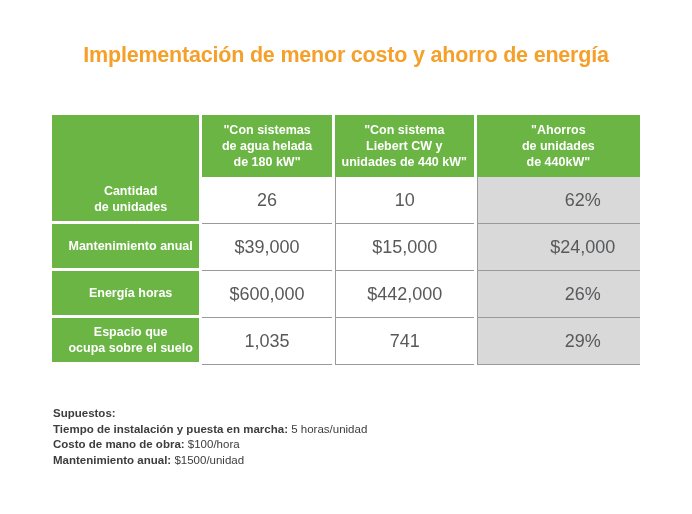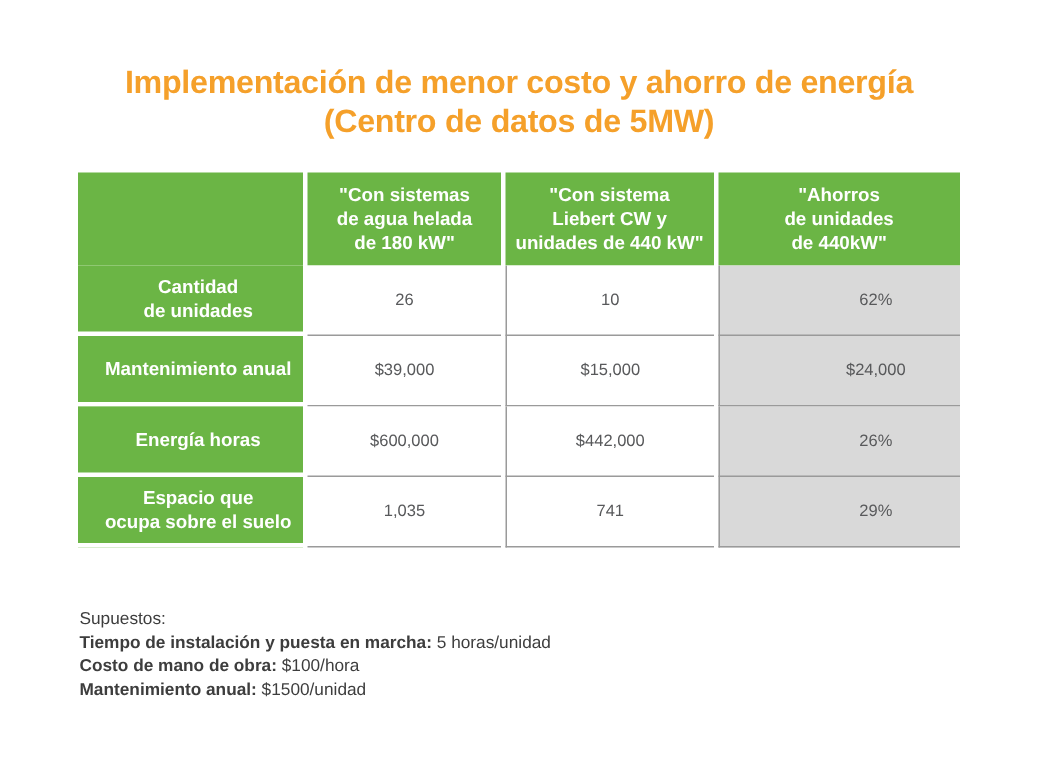--- a/index.html
+++ b/index.html
@@ -74,21 +74,21 @@
   }
   .hdr-gap {
     width: 4px;
     background: #ffffff !important;
     padding: 0;
   }
 
   
   .body-row td {
     height: 44px;
-    font-size: 11px;
+    font-size: 18px;
     color: #58595b;
     text-align: center;
     background: #ffffff;
     border-bottom: 1px solid #9a9a9a;
   }
   .body-row td.rowlabel {
     background: #6bb545;
     color: #ffffff;
     font-weight: bold;
     font-size: 12.5px;
@@ -122,30 +122,29 @@
     left: 53px;
     top: 406px;
     width: 560px;
     font-size: 11.5px;
     color: #3d3d3d;
     line-height: 15.5px;
   }
   .notes .note-line { display: block; white-space: nowrap; }
   .notes .lbl { font-weight: bold; }
   .notes .val { font-weight: normal; }
-  .notes .plain { font-weight: normal; }
+  .notes .plain { font-weight: bold; }
 </style>
 </head>
 <body>
 
 <div class="page">
 
   <div class="title">
     <span class="line">Implementación de menor costo y ahorro de energía</span>
-    <span class="line">(Centro de datos de 5MW)</span>
   </div>
 
   <table class="table">
     <tbody>
 
       <tr class="hdr-row">
         <td class="col-label empty-corner"></td>
         <td class="hdr-gap"></td>
         <td class="col-a">
           <span>"Con sistemas</span><br>

